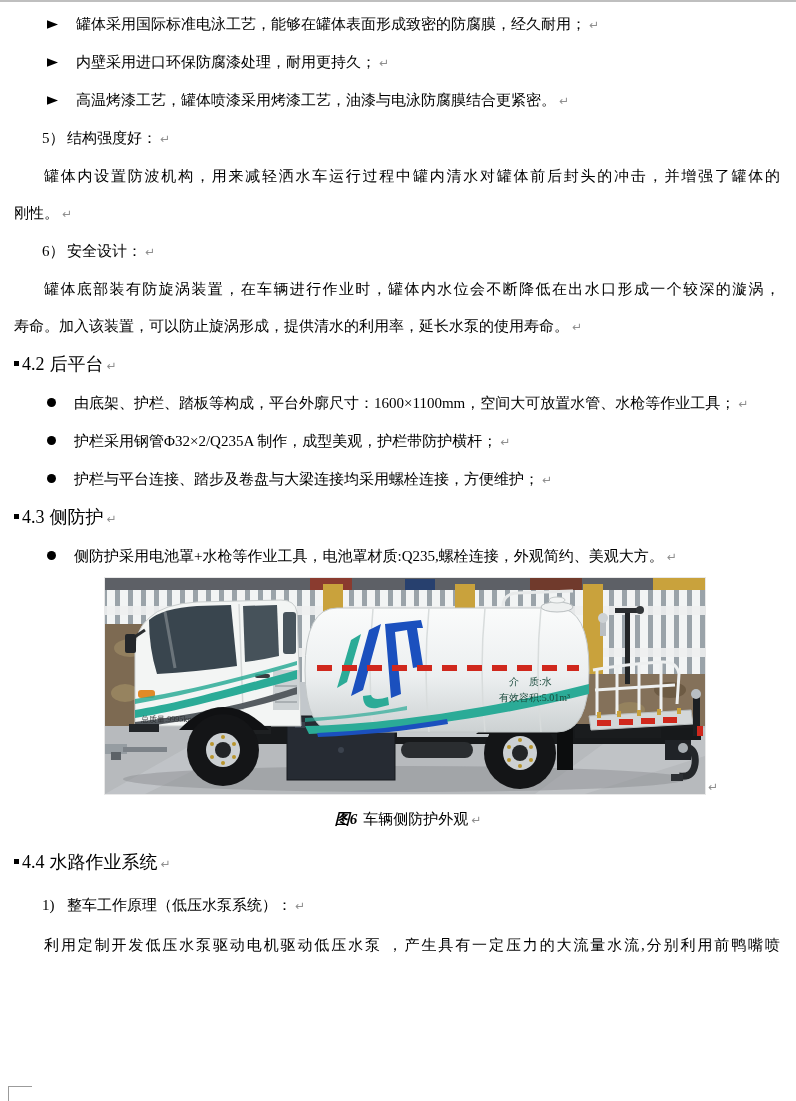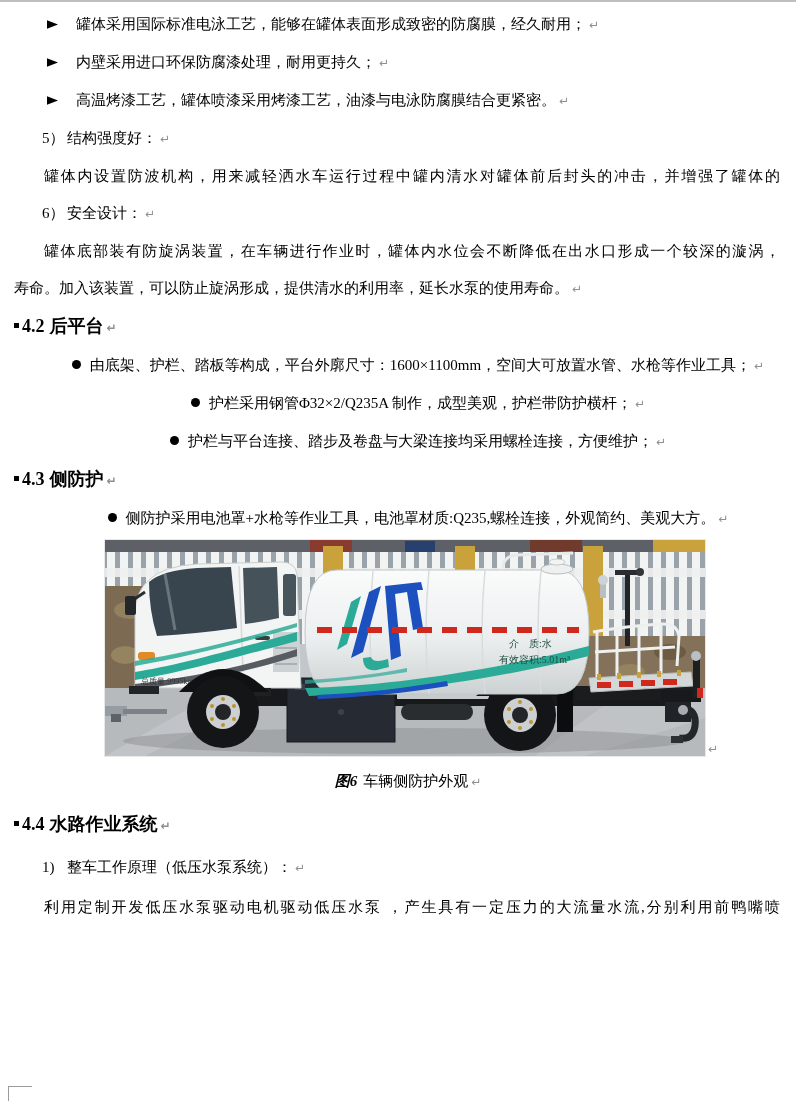--- a/index.html
+++ b/index.html
@@ -11,25 +11,25 @@
   .row.post{line-height:40px;}
   
   .num-row{padding-left:28px;}
   .num-marker{display:inline-block;min-width:25px;}
   
   .arrow-row{padding-left:33px;}
   .arrow-marker{display:inline-block;width:29px;}
   .arrow-glyph{display:inline-block;width:11px;height:11px;background:#000;
                clip-path:polygon(0 12%,100% 50%,0 88%);vertical-align:-1px;}
   
-  .disc-row{padding-left:33px;text-align:center;}
+  .disc-row{padding-left:33px;}
   .disc-marker{display:inline-block;width:27px;}
   .disc-glyph{display:inline-block;width:9px;height:9px;border-radius:50%;background:#000;vertical-align:1px;}
   
-  .heading{font-size:18px;font-weight:bold;line-height:37px;white-space:nowrap;}
+  .heading{font-size:18px;font-weight:normal;line-height:37px;white-space:nowrap;}
   .heading.post{line-height:42px;}
   .h-square{display:inline-block;width:5px;height:5px;background:#000;vertical-align:4px;margin-right:3px;}
   .h-num{margin-right:5px;}
   
   .pline{line-height:37px;font-size:15px;text-align:justify;text-align-last:justify;}
   .pline.first{padding-left:30px;}
   .pline.last{text-align-last:left;}
   .pline.post{line-height:38px;}
   .pilcrow{font-family:"DejaVu Sans",sans-serif;font-size:12px;color:#8f8f8f;margin-left:3px;}
   
@@ -53,20 +53,21 @@
     <div class="row arrow-row"><span class="arrow-marker"><span class="arrow-glyph"></span></span><span>罐体采用国际标准电泳工艺，能够在罐体表面形成致密的防腐膜，经久耐用；</span><span class="pilcrow">↵</span></div>
 
     <div class="row arrow-row"><span class="arrow-marker"><span class="arrow-glyph"></span></span><span>内壁采用进口环保防腐漆处理，耐用更持久；</span><span class="pilcrow">↵</span></div>
 
     <div class="row arrow-row"><span class="arrow-marker"><span class="arrow-glyph"></span></span><span>高温烤漆工艺，罐体喷漆采用烤漆工艺，油漆与电泳防腐膜结合更紧密。</span><span class="pilcrow">↵</span></div>
 
     <div class="row num-row"><span class="num-marker">5）</span><span>结构强度好：</span><span class="pilcrow">↵</span></div>
 
     <div>
       <div class="pline first">罐体内设置防波机构，用来减轻洒水车运行过程中罐内清水对罐体前后封头的冲击，并增强了罐体的</div>
+      <div class="pline last"><span>刚性。</span><span class="pilcrow">↵</span></div>
     </div>
 
     <div class="row num-row"><span class="num-marker">6）</span><span>安全设计：</span><span class="pilcrow">↵</span></div>
 
     <div>
       <div class="pline first">罐体底部装有防旋涡装置，在车辆进行作业时，罐体内水位会不断降低在出水口形成一个较深的漩涡，</div>
       <div class="pline last"><span>寿命。加入该装置，可以防止旋涡形成，提供清水的利用率，延长水泵的使用寿命。</span><span class="pilcrow">↵</span></div>
     </div>
 
     <div class="heading"><span class="h-square"></span><span class="h-num">4.2</span><span>后平台</span><span class="pilcrow">↵</span></div>

